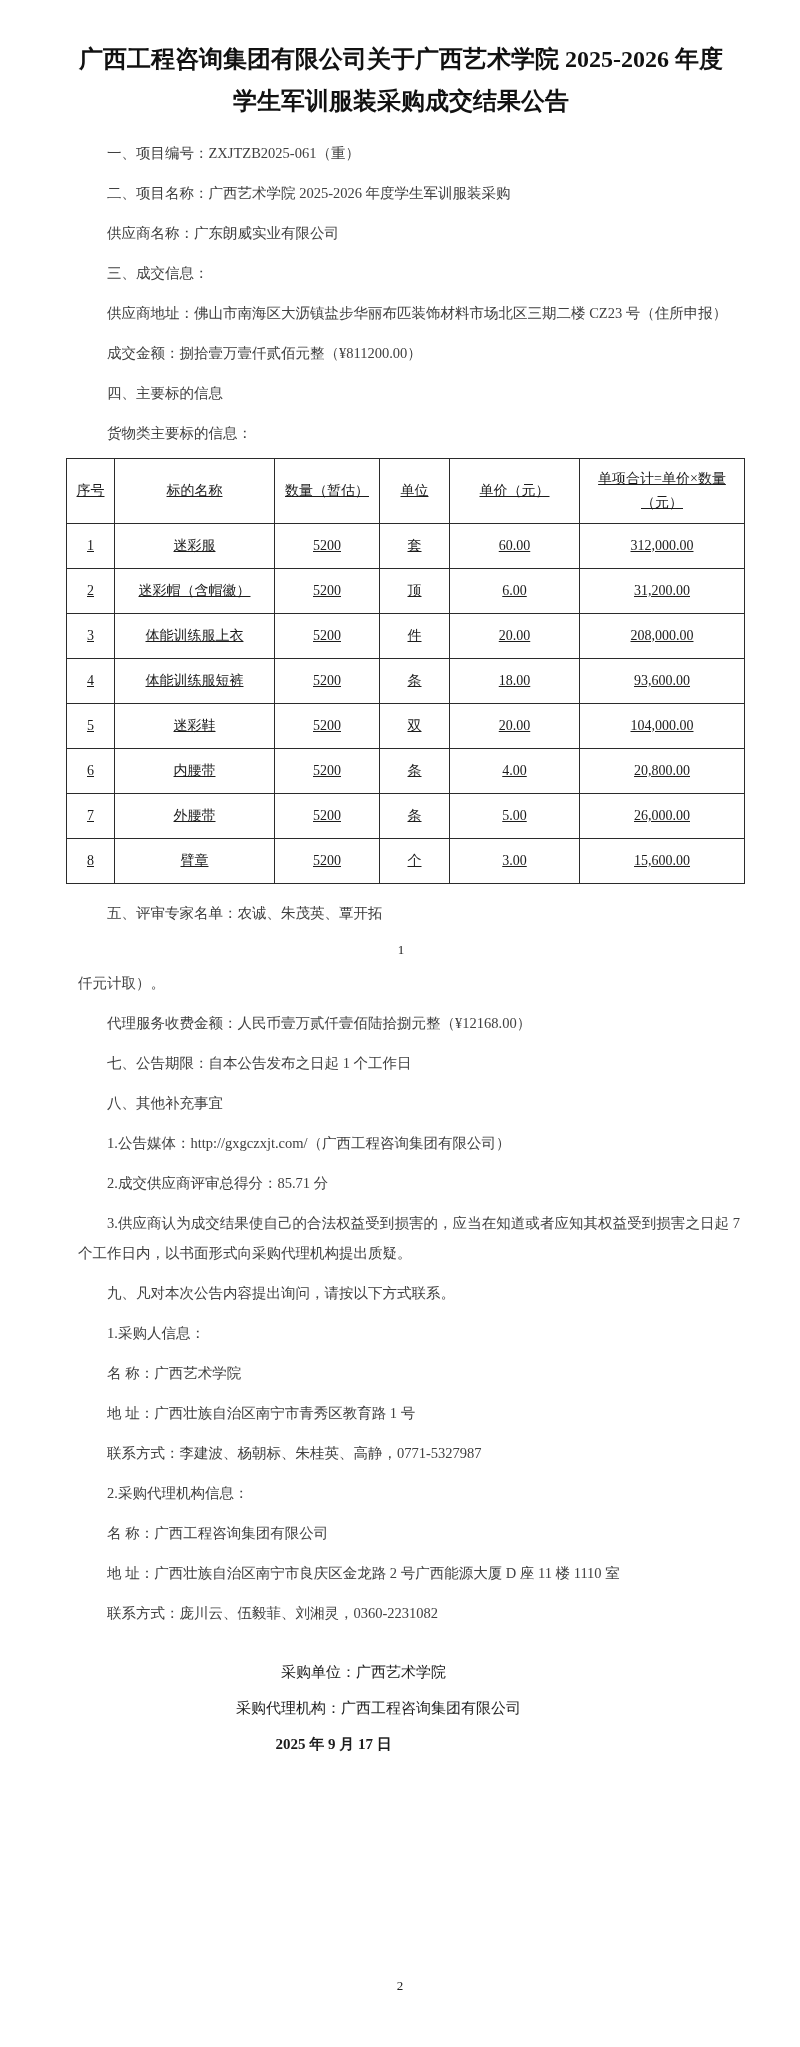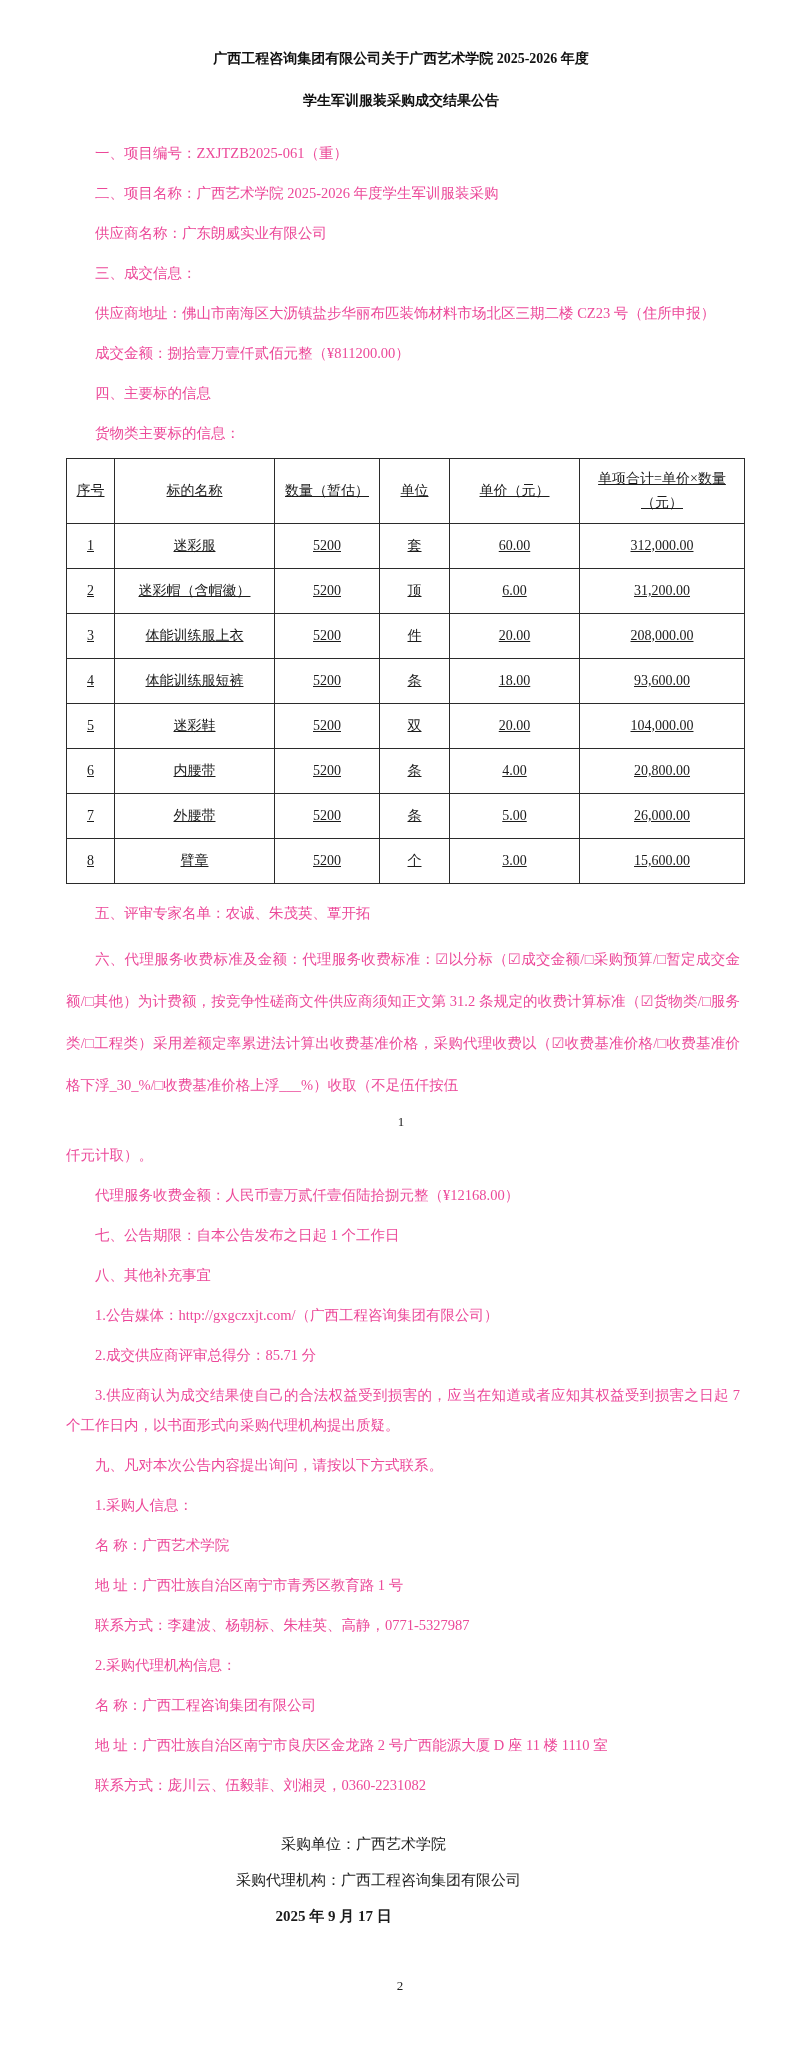--- a/index.html
+++ b/index.html
@@ -8,27 +8,27 @@
     width:800px;height:2047px;
     margin:0 auto;
     background:#ffffff;
     color:#1c1c1c;
     font-family:"Liberation Serif","DejaVu Serif",serif;
     overflow:hidden;
     box-sizing:border-box;
   }
   .content{padding:38px 60px 0 62px;box-sizing:border-box;}
   .doc-title{
-    font-size:14px;font-weight:700;text-align:center;
+    font-size:24px;font-weight:700;text-align:center;
     line-height:42px;margin:0 0 16px 0;color:#111;
   }
   .doc-title .tline{display:block;}
   p.body{
-    font-size:14.5px;line-height:30px;margin:0 0 10px 4px;
-    text-align:justify;text-indent:2em;color:#ec4899;
+    font-size:14.5px;line-height:30px;margin:0 0 10px 16px;
+    text-align:justify;text-indent:2em;color:#404040;
   }
   p.body.no-indent{text-indent:0;}
   p.body.wide{line-height:42px;margin-bottom:4px;}
   .page-marker{
     text-align:center;font-size:13px;line-height:24px;margin:0 0 6px 0;
     text-indent:0;color:#1c1c1c;
   }
   table.goods{
     width:678px;border-collapse:collapse;table-layout:fixed;
     margin:6px 0 14px 4px;
@@ -157,21 +157,20 @@
             <td>臂章</td>
             <td>5200</td>
             <td>个</td>
             <td>3.00</td>
             <td>15,600.00</td>
           </tr>
         </tbody>
     </table>
 
     <p class="body">五、评审专家名单：农诚、朱茂英、覃开拓</p>
-    <p class="body wide">六、代理服务收费标准及金额：代理服务收费标准：☑以分标（☑成交金额/□采购预算/□暂定成交金额/□其他）为计费额，按竞争性磋商文件供应商须知正文第 31.2 条规定的收费计算标准（☑货物类/□服务类/□工程类）采用差额定率累进法计算出收费基准价格，采购代理收费以（☑收费基准价格/□收费基准价格下浮_30_%/□收费基准价格上浮___%）收取（不足伍仟按伍</p>
     <p class="page-marker">1</p>
     <p class="body no-indent">仟元计取）。</p>
     <p class="body">代理服务收费金额：人民币壹万贰仟壹佰陆拾捌元整（¥12168.00）</p>
     <p class="body">七、公告期限：自本公告发布之日起 1 个工作日</p>
     <p class="body">八、其他补充事宜</p>
     <p class="body">1.公告媒体：http://gxgczxjt.com/（广西工程咨询集团有限公司）</p>
     <p class="body">2.成交供应商评审总得分：85.71 分</p>
     <p class="body">3.供应商认为成交结果使自己的合法权益受到损害的，应当在知道或者应知其权益受到损害之日起 7 个工作日内，以书面形式向采购代理机构提出质疑。</p>
     <p class="body">九、凡对本次公告内容提出询问，请按以下方式联系。</p>
     <p class="body">1.采购人信息：</p>

